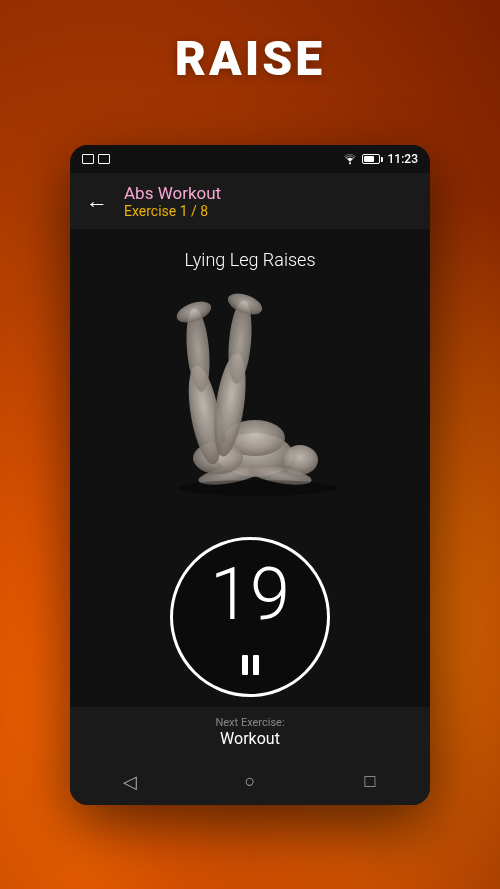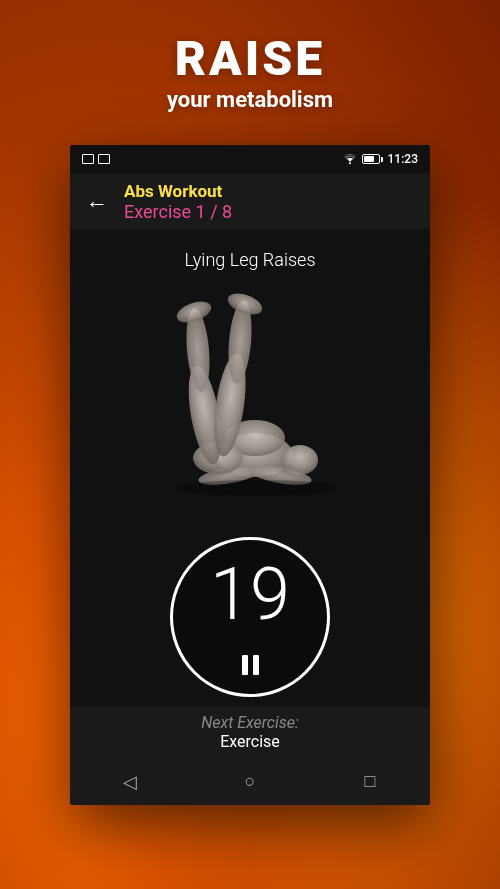--- a/index.html
+++ b/index.html
@@ -55,21 +55,21 @@
 
     
     .phone-frame {
       position: absolute;
       top: 145px;
       left: 50%;
       transform: translateX(-50%);
       width: 360px;
       height: 660px;
       background: #111;
-      border-radius: 3px;
+      border-radius: 18px;
       z-index: 20;
       overflow: hidden;
       box-shadow: 0 20px 60px rgba(0,0,0,0.6);
     }
 
     
     .status-bar {
       height: 28px;
       background: #111;
       display: flex;
@@ -109,26 +109,26 @@
       font-size: 22px;
       cursor: pointer;
       line-height: 1;
     }
     .toolbar-info {
       display: flex;
       flex-direction: column;
     }
     .toolbar-title {
       font-size: 17px;
-      font-weight: 700;
-      color: #fde047;
+      font-weight: 400;
+      color: #f9a8d4;
     }
     .toolbar-subtitle {
-      font-size: 18px;
-      color: #ec4899;
+      font-size: 14px;
+      color: #eab308;
     }
 
     
     .content-area {
       background: #111;
       height: calc(660px - 28px - 56px - 50px - 48px);
       position: relative;
       display: flex;
       flex-direction: column;
       align-items: center;
@@ -206,23 +206,22 @@
     .next-exercise {
       background: #1a1a1a;
       height: 50px;
       display: flex;
       flex-direction: column;
       align-items: center;
       justify-content: center;
       width: 100%;
     }
     .next-label {
-      font-size: 16px;
+      font-size: 11px;
       color: #888;
-      font-style: italic;
     }
     .next-name {
       font-size: 16px;
       color: white;
       font-weight: 400;
     }
 
     
     .nav-bar {
       height: 48px;
@@ -290,21 +289,20 @@
     }
   </style>
 </head>
 <body>
 
 <div class="fire-bg"></div>
 <div class="fire-overlay"></div>
 
 <div class="header-text">
   <span class="header-raise">RAISE</span>
-  <span class="header-sub">your metabolism</span>
 </div>
 
 <div class="phone-frame">
 
   <div class="status-bar">
     <div class="status-left">
       <span class="small-icon"></span>
       <span class="small-icon"></span>
     </div>
     <div class="status-right">
@@ -383,21 +381,21 @@
         <div class="pause-icon">
           <div class="pause-bar"></div>
           <div class="pause-bar"></div>
         </div>
       </div>
     </div>
   </div>
 
   <div class="next-exercise">
     <span class="next-label">Next Exercise:</span>
-    <span class="next-name">Exercise</span>
+    <span class="next-name">Workout</span>
   </div>
 
   <div class="nav-bar">
     <span class="nav-icon">◁</span>
     <span class="nav-icon">○</span>
     <span class="nav-icon">□</span>
   </div>
 
 </div>
 

